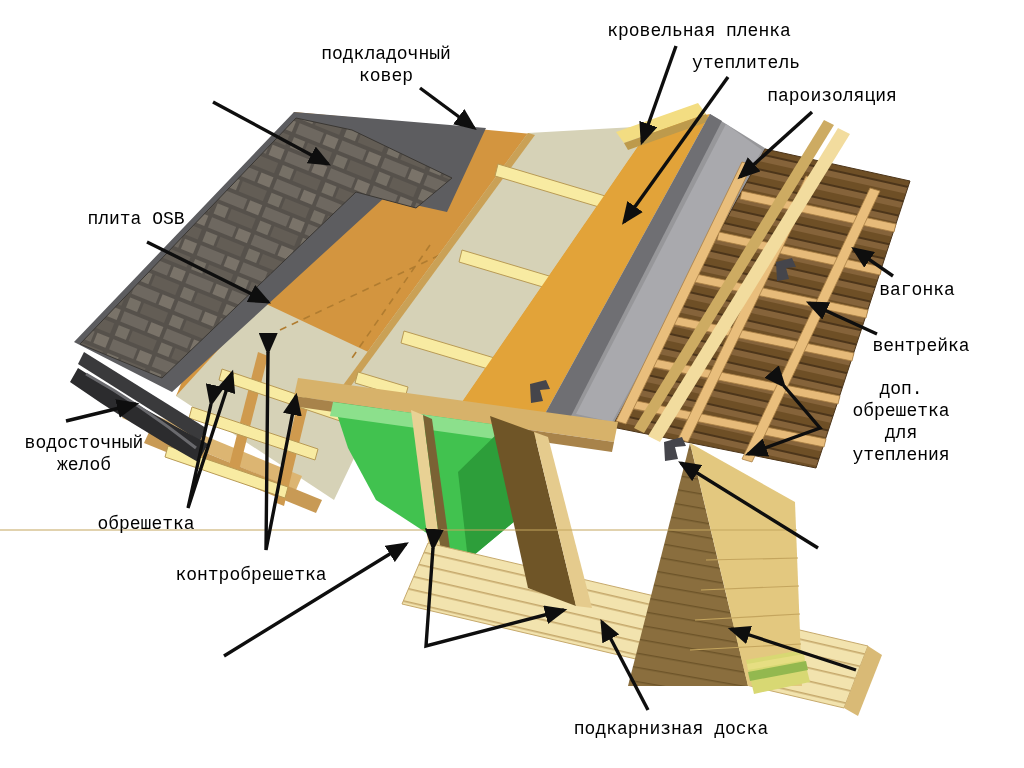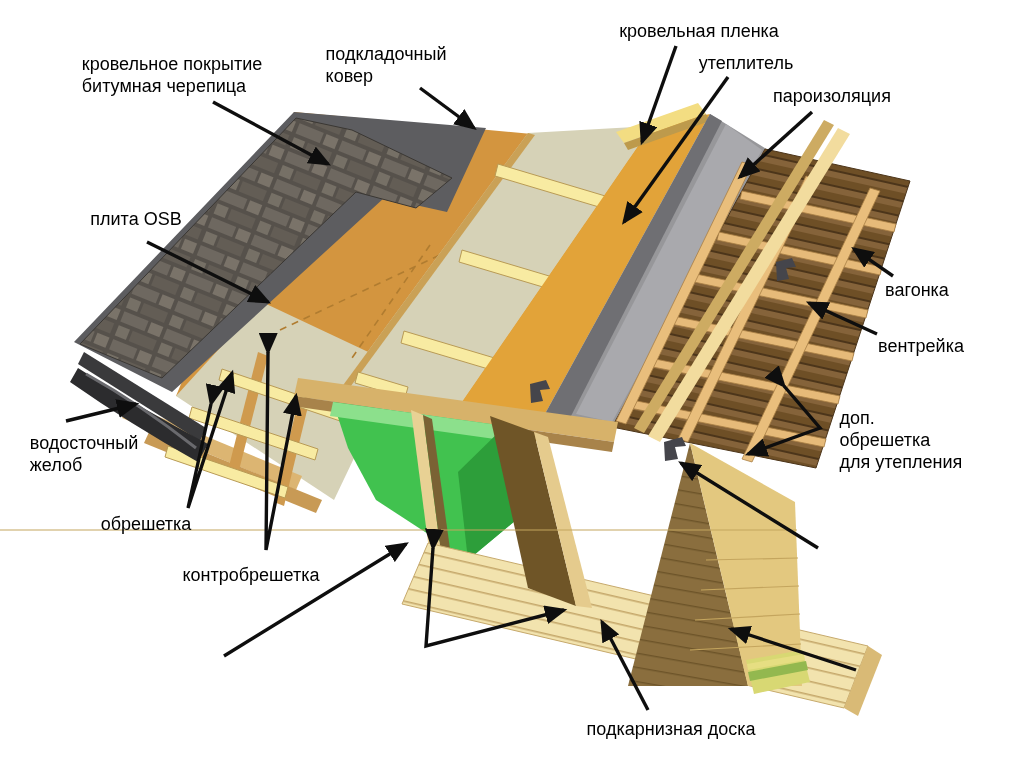--- a/index.html
+++ b/index.html
@@ -1,21 +1,21 @@
 <!DOCTYPE html>
 <html><head>
 <meta charset="utf-8">
 <style>
   html,body{margin:0;padding:0;background:#fff;}
   #stage{position:relative;width:1024px;height:768px;background:#fff;overflow:hidden;
          font-family:"Liberation Sans", sans-serif;}
   #art{position:absolute;left:0;top:0;}
   .label{position:absolute;transform:translate(-50%,-50%);color:#000;
-         font-size:18px;line-height:1.22;white-space:pre-line;
-         font-family:Liberation Sans, sans-serif;}
+         font-size:18px;line-height:1.22;text-align:center;white-space:pre-line;
+         font-family:Liberation Mono, monospace;}
 </style>
 </head>
 <body>
 
 <div id="stage">
 <svg id="art" width="1024" height="768" viewBox="0 0 1024 768">
   <defs>
     <marker id="ah" markerWidth="7" markerHeight="5.6" refX="5.6" refY="2.8" orient="auto" markerUnits="strokeWidth">
       <path d="M0,0 L6.6,2.8 L0,5.6 z" fill="#0e0e0e"></path>
     </marker>
@@ -153,30 +153,28 @@
     <polyline points="433,548 426,646 564,610" marker-start="url(#ah)" marker-end="url(#ah)"></polyline>
     <line x1="648" y1="710" x2="602" y2="622" marker-end="url(#ah)"></line>
     <line x1="856" y1="670" x2="731" y2="629" marker-end="url(#ah)"></line>
     <line x1="818" y1="548" x2="681" y2="463" marker-end="url(#ah)"></line>
     <line x1="893" y1="276" x2="854" y2="249" marker-end="url(#ah)"></line>
     <line x1="877" y1="334" x2="809" y2="303" marker-end="url(#ah)"></line>
     <polyline points="784,386 820,428 748,454" marker-start="url(#ah)" marker-end="url(#ah)"></polyline>
   </g>
 </svg>
 
-<div class="label" style="left:172px;top:76px">кровельное покрытие
-битумная черепица</div>
 <div class="label" style="left:386px;top:66px">подкладочный
 ковер</div>
 <div class="label" style="left:699px;top:32px">кровельная пленка</div>
 <div class="label" style="left:746px;top:64px">утеплитель</div>
 <div class="label" style="left:832px;top:97px">пароизоляция</div>
 <div class="label" style="left:136px;top:220px">плита OSB</div>
 <div class="label" style="left:84px;top:455px">водосточный
 желоб</div>
 <div class="label" style="left:146px;top:525px">обрешетка</div>
 <div class="label" style="left:251px;top:576px">контробрешетка</div>
 <div class="label" style="left:671px;top:730px">подкарнизная доска</div>
 <div class="label" style="left:917px;top:291px">вагонка</div>
 <div class="label" style="left:921px;top:347px">вентрейка</div>
-<div class="label" style="left:901px;top:441px">доп. обрешетка
+<div class="label" style="left:901px;top:423px">доп. обрешетка
 для утепления</div>
 </div>
 
 </body></html>

